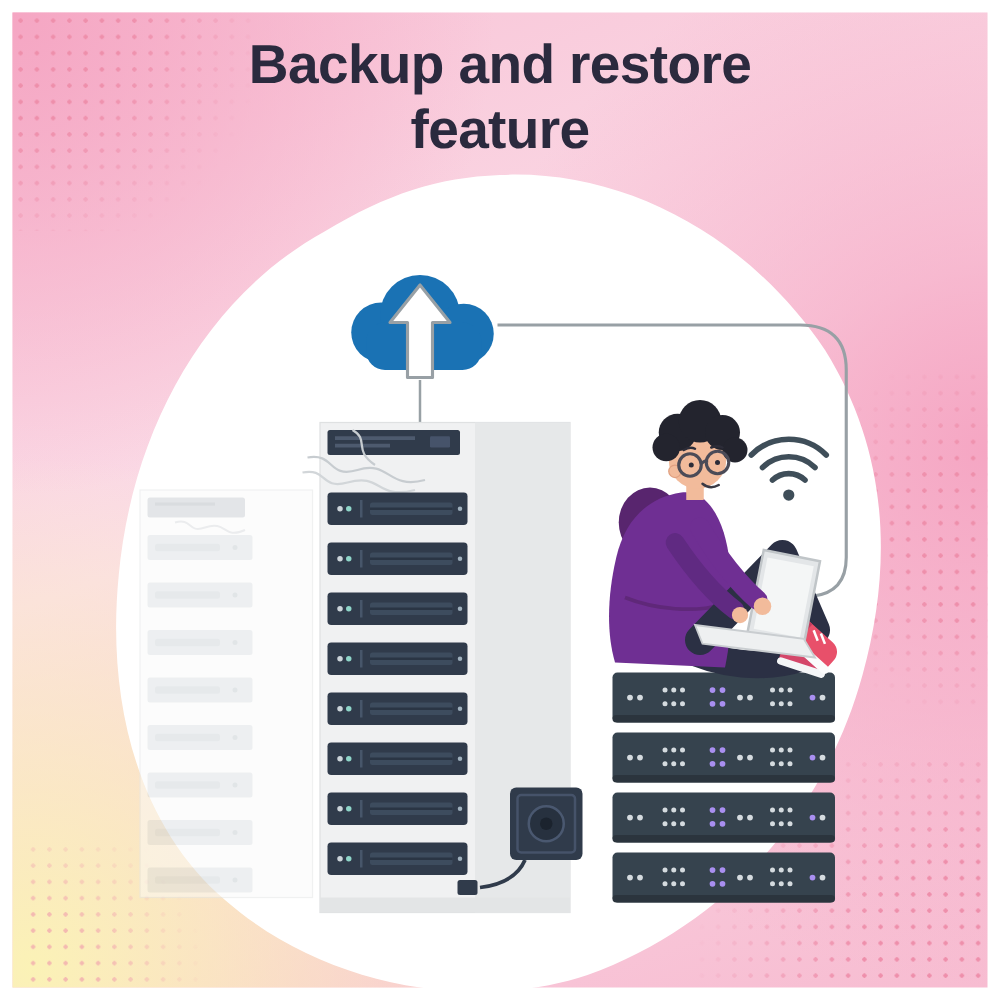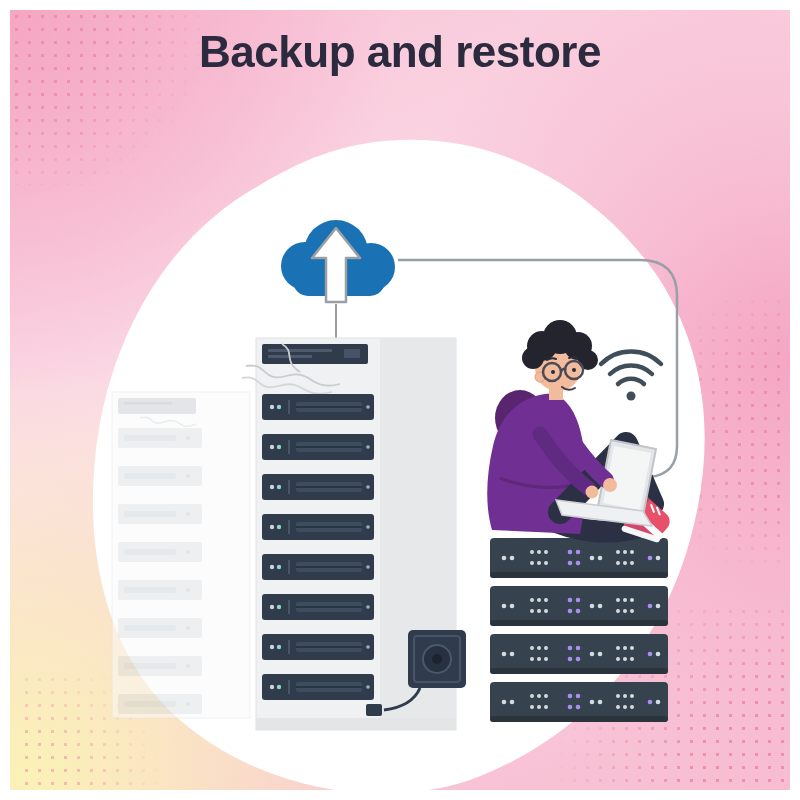--- a/index.html
+++ b/index.html
@@ -63,21 +63,21 @@
 </head>
 <body>
 
 <div class="frame">
   <div class="bg"></div>
   <div class="dots dots-tl"></div>
   <div class="dots dots-r"></div>
   <div class="dots dots-br"></div>
   <div class="dots dots-bl"></div>
 
-  <h1><span>Backup and restore</span><br></h1>
+  <h1><span>Backup and restore</span><br><span>feature</span></h1>
 
   <svg class="scene" viewBox="0 0 800 800">
     <defs>
       <g id="towerSlot">
         <rect x="0" y="0" width="112" height="26" rx="3" class="c-slot"></rect>
         <circle cx="10" cy="13" r="2.2" fill="#cdd5da"></circle>
         <circle cx="17" cy="13" r="2.2" fill="#8fd6c9"></circle>
         <rect x="26" y="6" width="2" height="14" fill="#47566a"></rect>
         <rect x="34" y="8" width="66" height="10" rx="2" fill="#3d4c5e"></rect>
         <rect x="34" y="12" width="66" height="2" fill="#2a3544"></rect>

